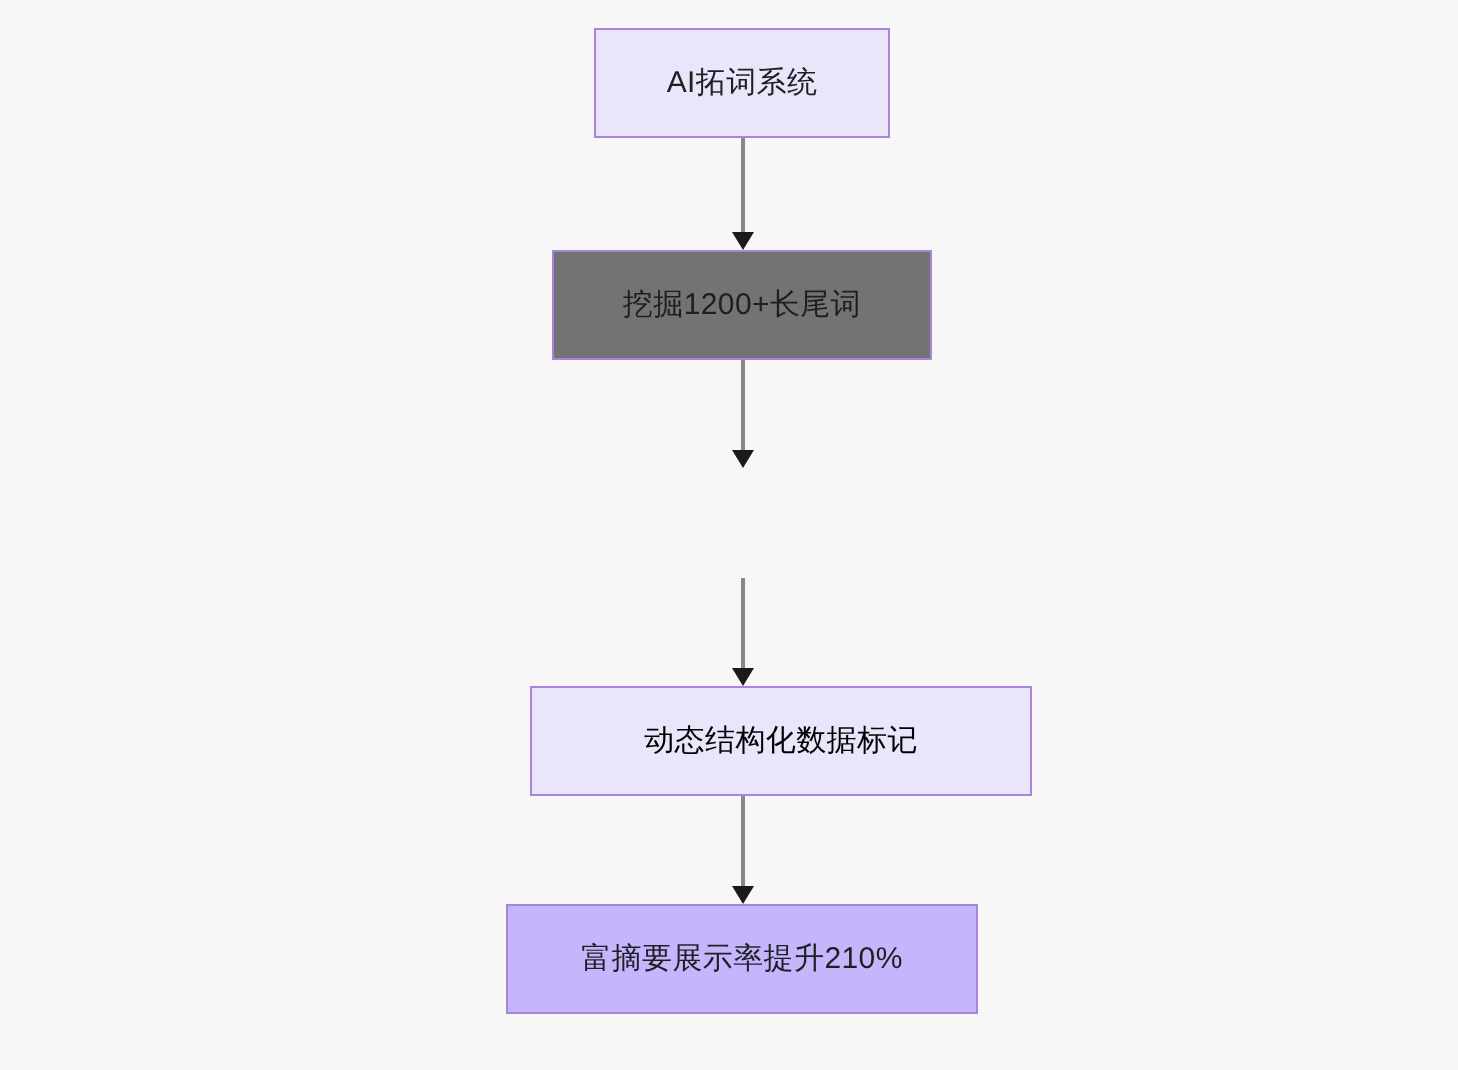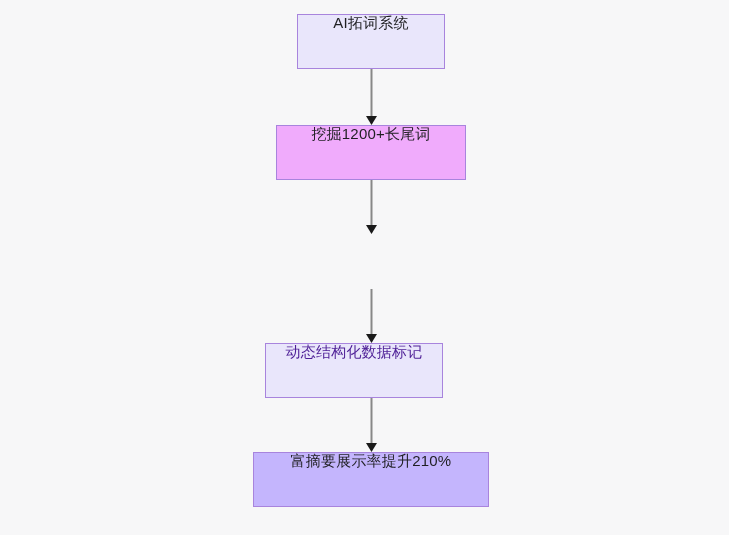--- a/index.html
+++ b/index.html
@@ -21,21 +21,21 @@
   .node {
     position: absolute;
     box-sizing: border-box;
     background: #e9e6fb;
     border: 1.5px solid #a884dd;
     color: #1f1f22;
     font-size: 15px;
     line-height: 1;
     letter-spacing: 0.2px;
     display: flex;
-    align-items: flex-start;
+    align-items: center;
     justify-content: center;
     text-align: center;
     white-space: nowrap;
   }
   .node-label {
     display: block;
     padding: 0 6px;
   }
   .edge {
     position: absolute;
@@ -71,23 +71,23 @@
   <div class="edge" id="edge-3" style="left: 365.5px; top: 398px; width: 11px; height: 54px;">
       <svg width="11" height="54" viewBox="0 0 11 54">
         <line x1="5.5" y1="0" x2="5.5" y2="46" stroke="#888888" stroke-width="2"></line>
         <polygon points="0,45 11,45 5.5,54" fill="#1a1a1a"></polygon>
       </svg>
     </div>
 
   <div class="node" id="node-0" style="left: 297px; top: 14px; width: 148px; height: 55px; background: rgb(233, 230, 251); border-color: rgb(168, 132, 221); color: rgb(31, 31, 34);">
     <span class="node-label">AI拓词系统</span>
   </div>
-  <div class="node" id="node-1" style="left: 276px; top: 125px; width: 190px; height: 55px; background: #f0abfc; border-color: rgb(168, 132, 221); color: rgb(31, 31, 34);">
+  <div class="node" id="node-1" style="left: 276px; top: 125px; width: 190px; height: 55px; background: #737373; border-color: rgb(168, 132, 221); color: rgb(31, 31, 34);">
     <span class="node-label">挖掘1200+长尾词</span>
   </div>
-  <div class="node" id="node-3" style="left: 265px; top: 343px; width: 178px; height: 55px; background: rgb(233, 230, 251); border-color: rgb(168, 132, 221); color: #4c1d95;">
+  <div class="node" id="node-3" style="left: 265px; top: 343px; width: 251px; height: 55px; background: rgb(233, 230, 251); border-color: rgb(168, 132, 221); color: #000000;">
     <span class="node-label">动态结构化数据标记</span>
   </div>
   <div class="node" id="node-4" style="left: 253px; top: 452px; width: 236px; height: 55px; background: #c4b5fd; border-color: rgb(168, 132, 221); color: rgb(31, 31, 34);">
     <span class="node-label">富摘要展示率提升210%</span>
   </div>
 
 </div>
 
 </body></html>

